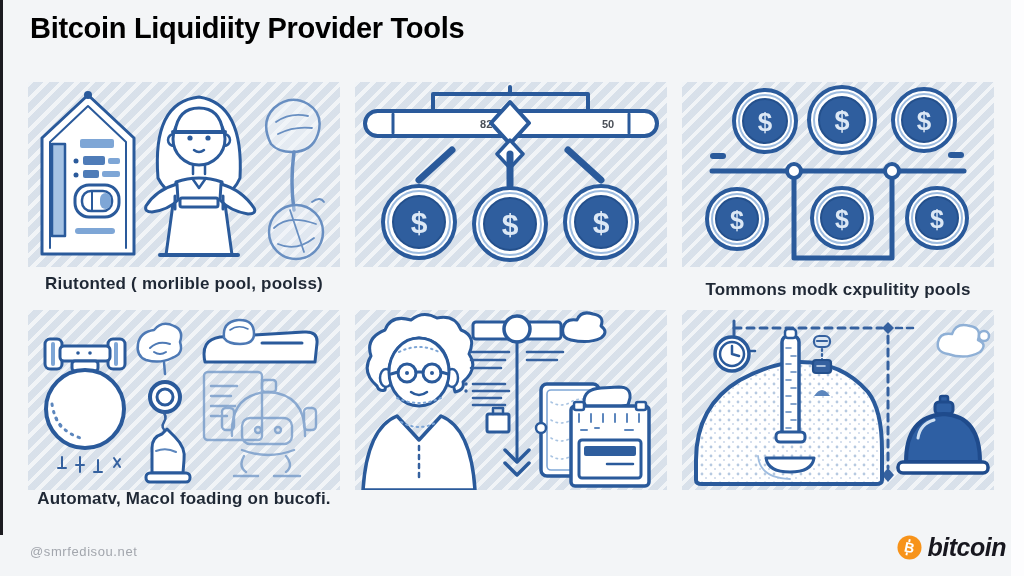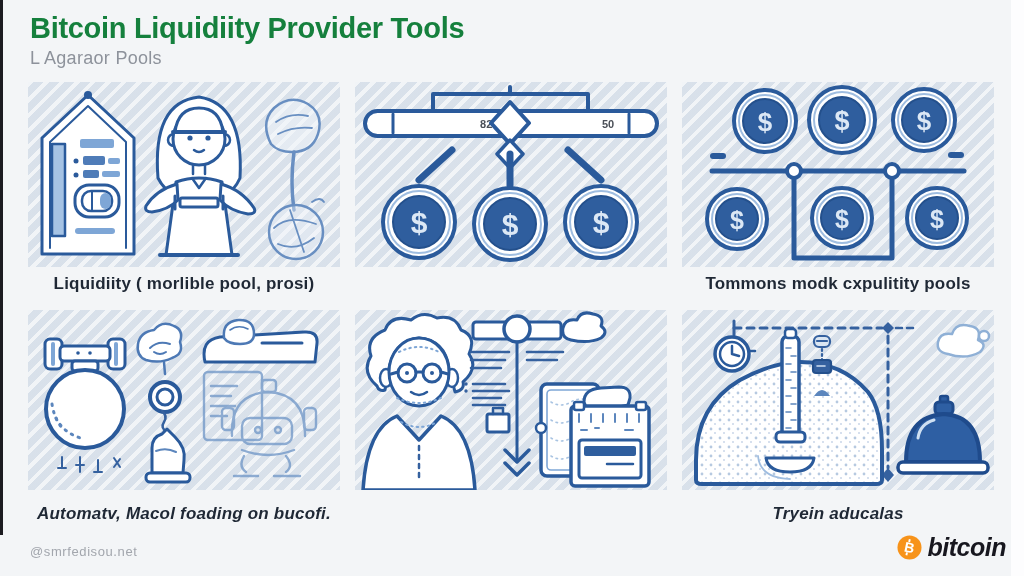--- a/index.html
+++ b/index.html
@@ -4,64 +4,63 @@
 <style>
   html,body{margin:0;padding:0;}
   .page{
     position:relative;width:1024px;height:576px;overflow:hidden;
     background:#f3f5f7;font-family:"Liberation Sans",sans-serif;
   }
   .edge-left{position:absolute;left:0;top:0;width:3px;height:535px;background:#1b1b20;}
   .edge-right{position:absolute;right:0;top:0;width:13px;height:576px;background:#fdfdfe;}
   .title{
     position:absolute;left:30px;top:12px;font-size:29px;font-weight:800;
-    color:#15803d;letter-spacing:-0.3px;
+    color:#000000;letter-spacing:-0.3px;
   }
   .subtitle{
     position:absolute;left:30px;top:48px;font-size:18px;font-weight:400;
     color:#8d929b;letter-spacing:0.3px;
   }
   .panel{
     position:absolute;width:312px;
     background-color:#dde4ec;
     background-image:repeating-linear-gradient(135deg,
       rgba(255,255,255,0.60) 0px, rgba(255,255,255,0.60) 4px,
       rgba(206,217,230,0.30) 4px, rgba(206,217,230,0.30) 11px);
   }
   .panel svg{display:block;width:312px;}
   .r1{top:82px;height:185px;}
   .r2{top:310px;height:180px;}
   .c1{left:28px;} .c2{left:355px;} .c3{left:682px;}
   .caption{
     position:absolute;width:344px;text-align:center;white-space:nowrap;
     font-size:17px;font-weight:700;color:#1f2835;letter-spacing:0.2px;
   }
-  .cap-r1{top:274px;} .cap-r2{top:504px;font-style:italic;}
-  .cap-c1{left:12px;} .cap-c2{left:339px;} .cap-c3{left:666px;}
+  .cap-r1{top:274px;} .cap-r2{top:489px;}
+  .cap-c1{left:12px;} .cap-c2{left:339px;} .cap-c3{left:666px;margin-top:6px;}
   .watermark{
     position:absolute;left:30px;top:544px;font-size:13px;color:#a2a6ad;
     letter-spacing:0.6px;
   }
   .brand{
     position:absolute;right:18px;top:533px;display:flex;align-items:center;gap:6px;
   }
   .brand-mark{width:25px;height:25px;}
   .brand-word{
     font-size:25px;font-weight:800;font-style:italic;color:#17171f;letter-spacing:-0.5px;text-align:right;
   }
 </style>
 </head>
 <body>
 
 <div class="page">
   <div class="edge-left"></div>
   <div class="edge-right"></div>
 
   <div class="title">Bitcoin Liquidiity Provider Tools</div>
-  <div class="subtitle">L Agaraor Pools</div>
 
   <div class="panel r1 c1">
     <svg viewBox="0 0 312 185">
       <g stroke="#2a5a9b" stroke-width="3" fill="none" stroke-linecap="round" stroke-linejoin="round">
         <path d="M14,172 L14,56 L60,13 L106,56 L106,172 Z" fill="#ffffff"></path>
         <path d="M22,166 L22,60 L60,24 L98,60 L98,166" stroke-width="2"></path>
         <circle cx="60" cy="13" r="4" fill="#2a5a9b" stroke="none"></circle>
         <rect x="24" y="62" width="13" height="92" fill="#a6c3e4" stroke-width="2.5"></rect>
         <rect x="52" y="57" width="34" height="9" rx="2" fill="#7ea6d6" stroke="none"></rect>
         <circle cx="48" cy="79" r="2.5" fill="#2a5a9b" stroke="none"></circle>
@@ -324,24 +323,23 @@
         </g>
         <rect x="258" y="86" width="8" height="8" rx="2" fill="#2e5fa3" stroke="#1f4b8c" stroke-width="2.5"></rect>
         <rect x="253" y="92" width="18" height="12" rx="4" fill="#2e5fa3" stroke="#1f4b8c" stroke-width="3"></rect>
         <path d="M224,152 Q224,106 262,104 Q298,106 298,152 Z" fill="#2e5fa3" stroke="#1f4b8c" stroke-width="4"></path>
         <path d="M236,128 Q238,114 252,110" stroke="#cfe0f2" stroke-width="3"></path>
         <rect x="216" y="152" width="90" height="11" rx="5" fill="#ffffff" stroke="#1f4b8c" stroke-width="3.5"></rect>
       </g>
     </svg>
   </div>
 
-  <div class="caption cap-r1 cap-c1">Liquidiity ( morlible pool, prosi)</div>
+  <div class="caption cap-r1 cap-c1">Riutonted ( morlible pool, poolss)</div>
   <div class="caption cap-r1 cap-c3">Tommons modk cxpulitity pools</div>
   <div class="caption cap-r2 cap-c1">Automatv, Macol foading on bucofi.</div>
-  <div class="caption cap-r2 cap-c3">Tryein aducalas</div>
 
   <div class="watermark">@smrfedisou.net</div>
   <div class="brand">
     <svg class="brand-mark" viewBox="0 0 26 26">
       <circle cx="13" cy="13" r="12.5" fill="#f7931a"></circle>
       <g transform="rotate(12 13 13)">
         <rect x="10.5" y="4.5" width="2" height="3" fill="#ffffff"></rect>
         <rect x="10.5" y="18.5" width="2" height="3" fill="#ffffff"></rect>
         <text x="13" y="18.2" font-size="14.5" font-weight="bold" fill="#ffffff" text-anchor="middle" font-family="Liberation Sans, sans-serif">B</text>
       </g>

